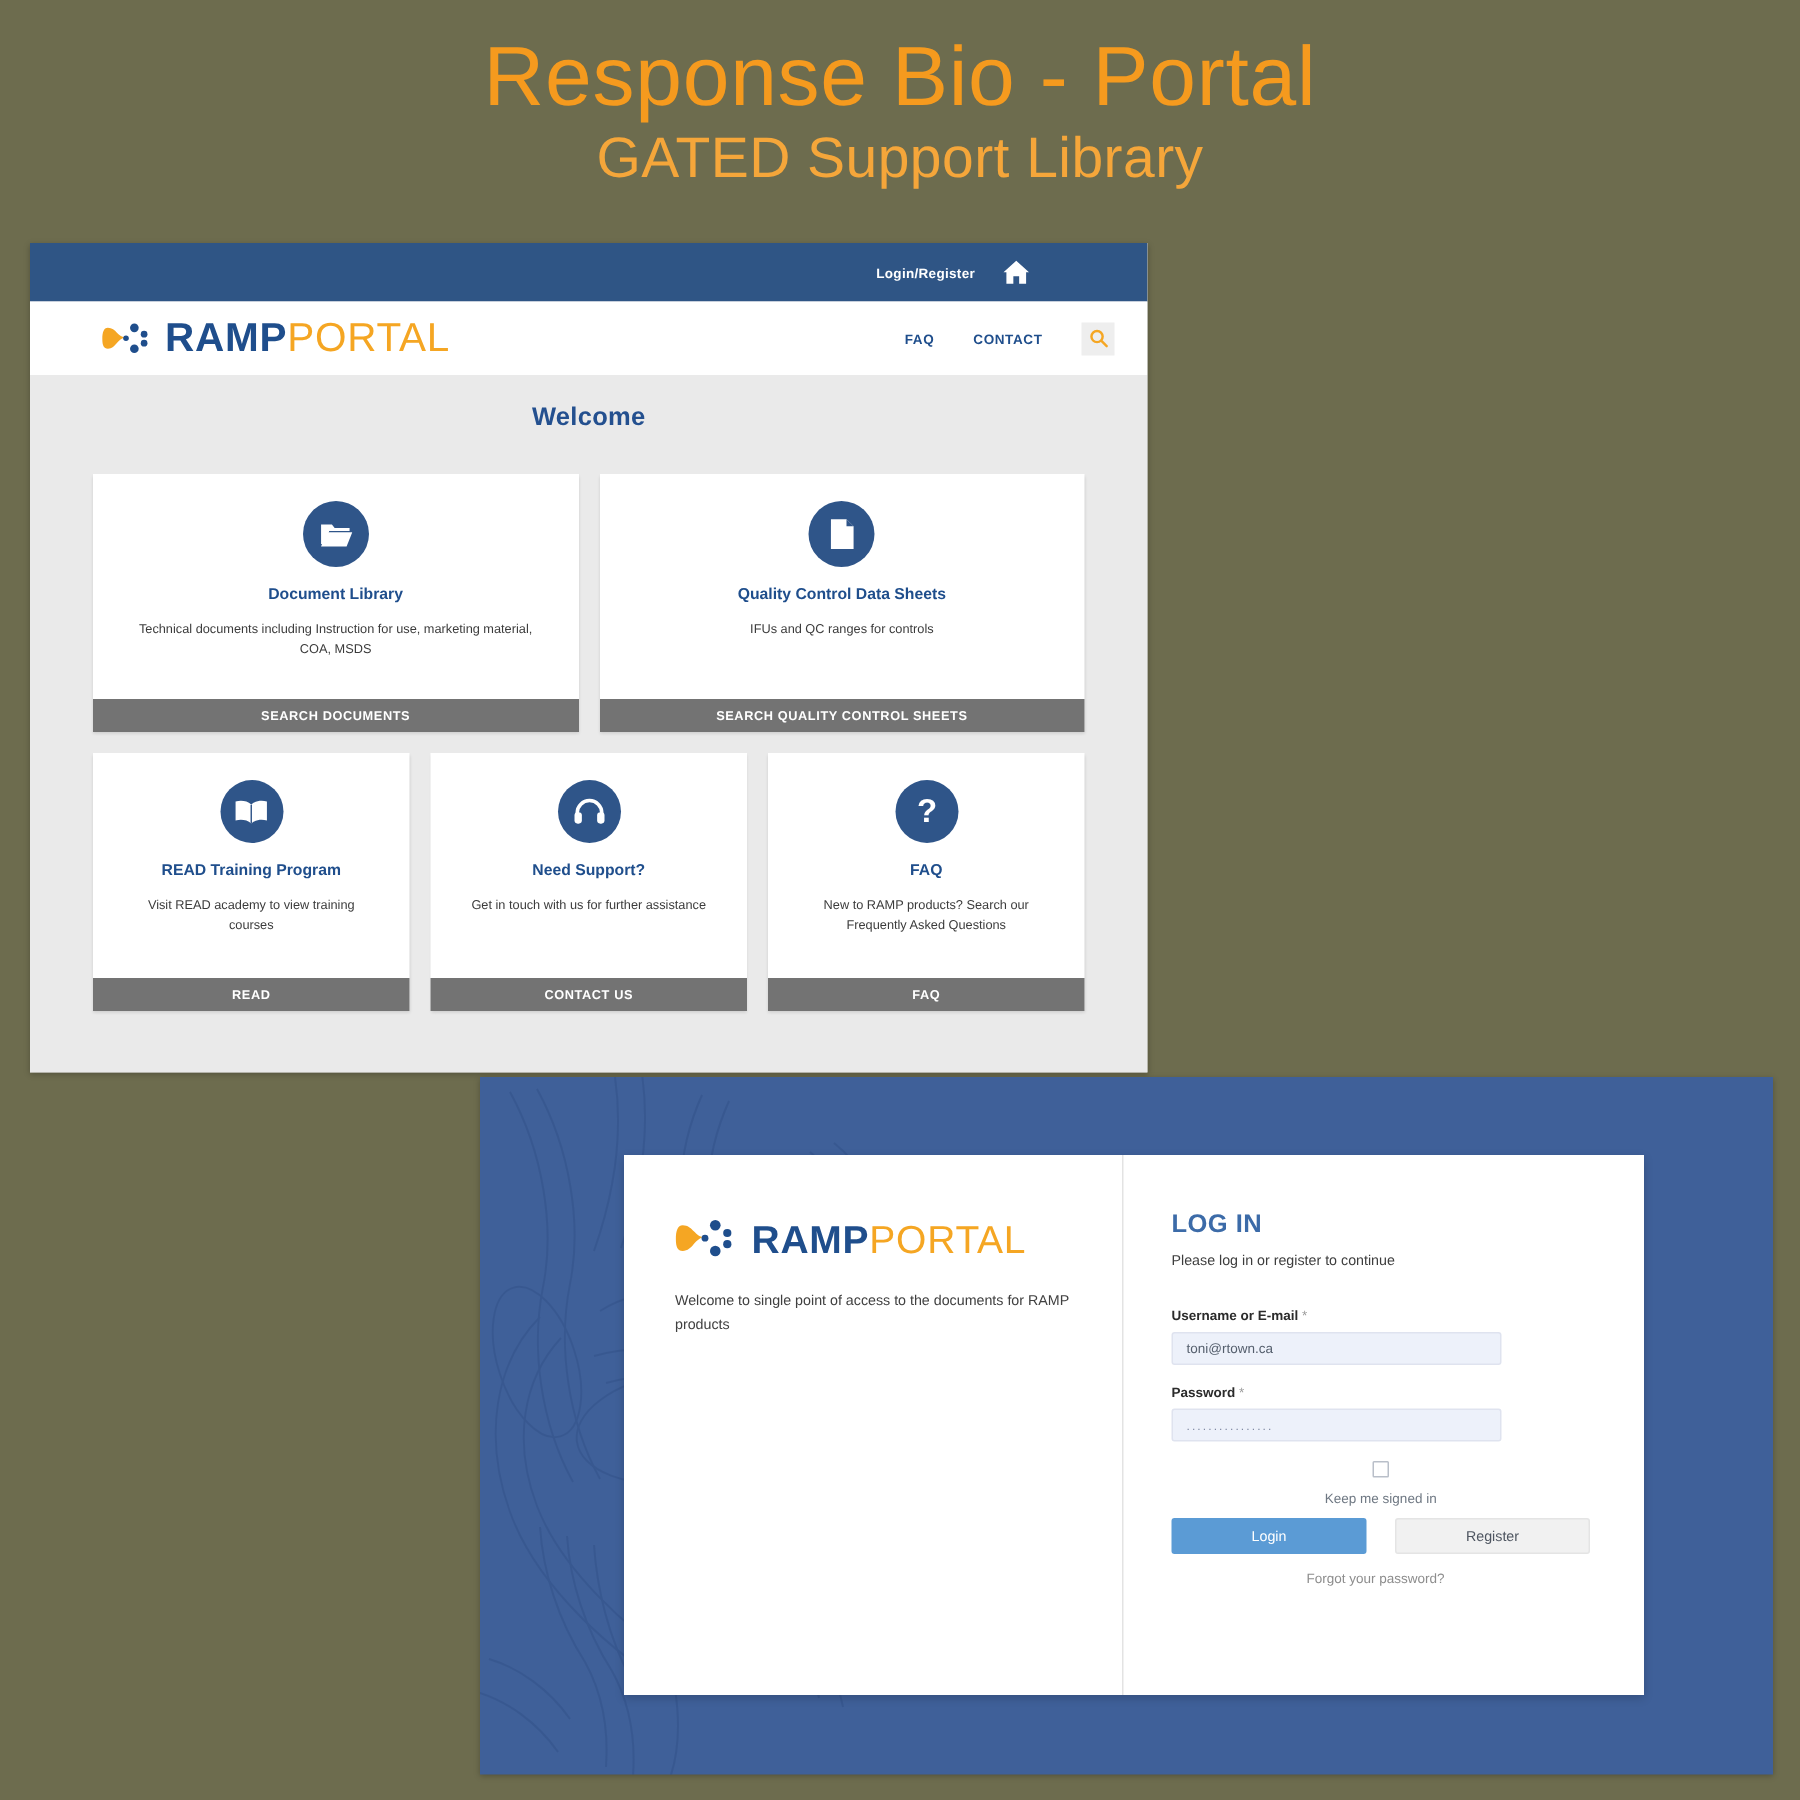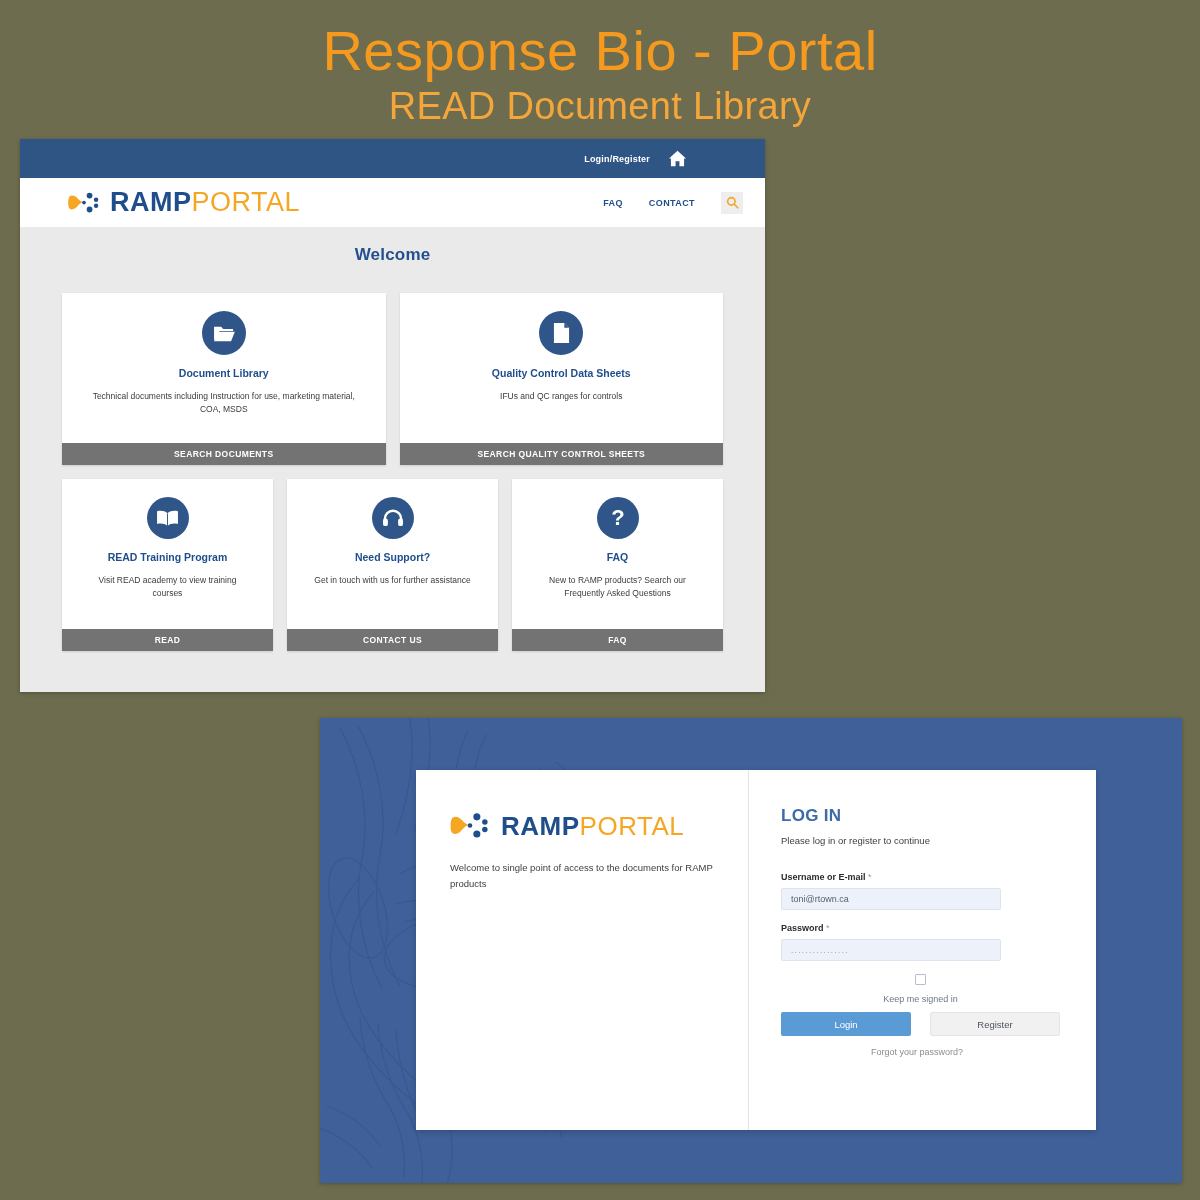--- a/index.html
+++ b/index.html
@@ -30,21 +30,21 @@
     font-size: 38px;
     color: #f5a63a;
     font-weight: 300;
     margin-top: 4px;
     letter-spacing: .3px;
   }
 
   
   .portal-shot {
     position: absolute;
-    left: 20px; top: 139px;
+    left: 20px; top: 162px;
     width: 745px; height: 553px;
     background: #eaeaea;
     overflow: hidden;
     box-shadow: 0 1px 4px rgba(0,0,0,.25);
   }
 
   .topbar {
     height: 39px;
     background: #2f5585;
     display: flex;
@@ -251,21 +251,21 @@
     text-align: center;
     font-size: 9px;
     color: #8d8d8d;
   }
 </style>
 </head>
 <body>
 
 <div class="slide-title-wrap">
   <div class="slide-title">Response Bio - Portal</div>
-  <div class="slide-subtitle">READ Document Library</div>
+  <div class="slide-subtitle">GATED Support Library</div>
 </div>
 
 <div class="portal-shot">
 
   <div class="topbar">
     <span class="topbar-link">Login/Register</span>
     <span class="home-icon">
       <svg width="19" height="17" viewBox="0 0 24 22">
         <path d="M12 1 L23 11 L20.5 11 L20.5 21 L14.5 21 L14.5 14.5 L9.5 14.5 L9.5 21 L3.5 21 L3.5 11 L1 11 Z" fill="#ffffff"></path>
       </svg>

